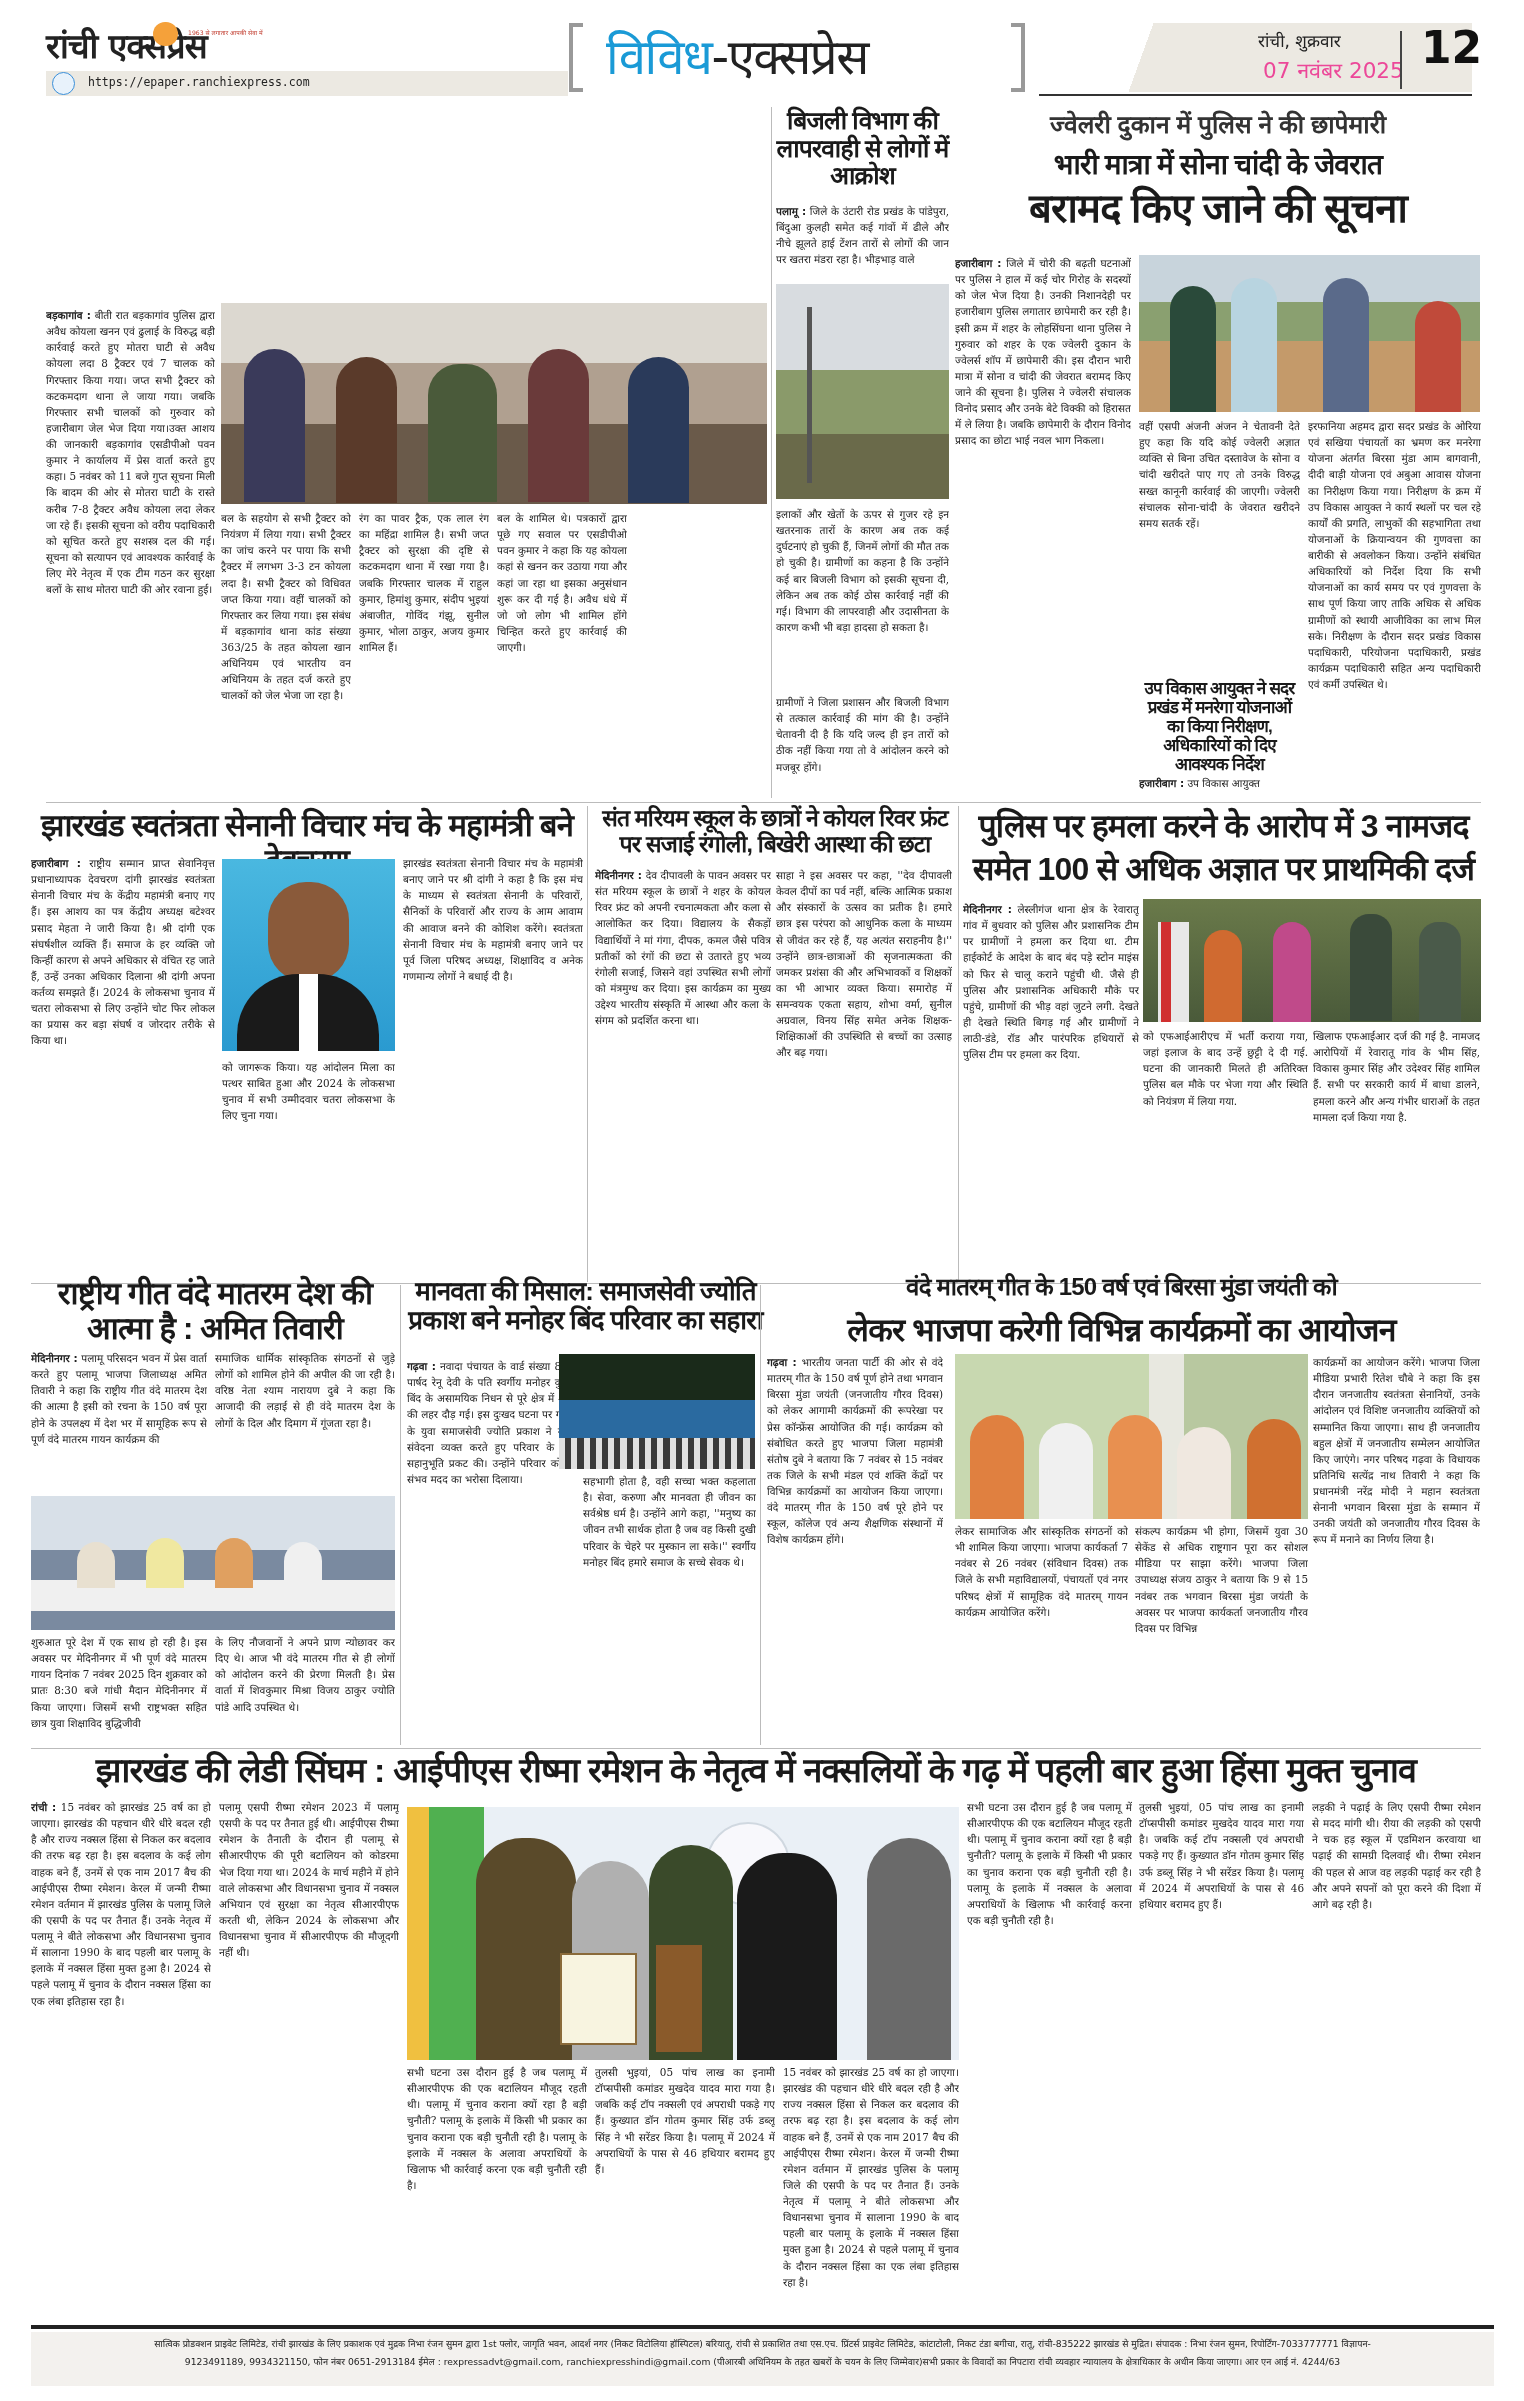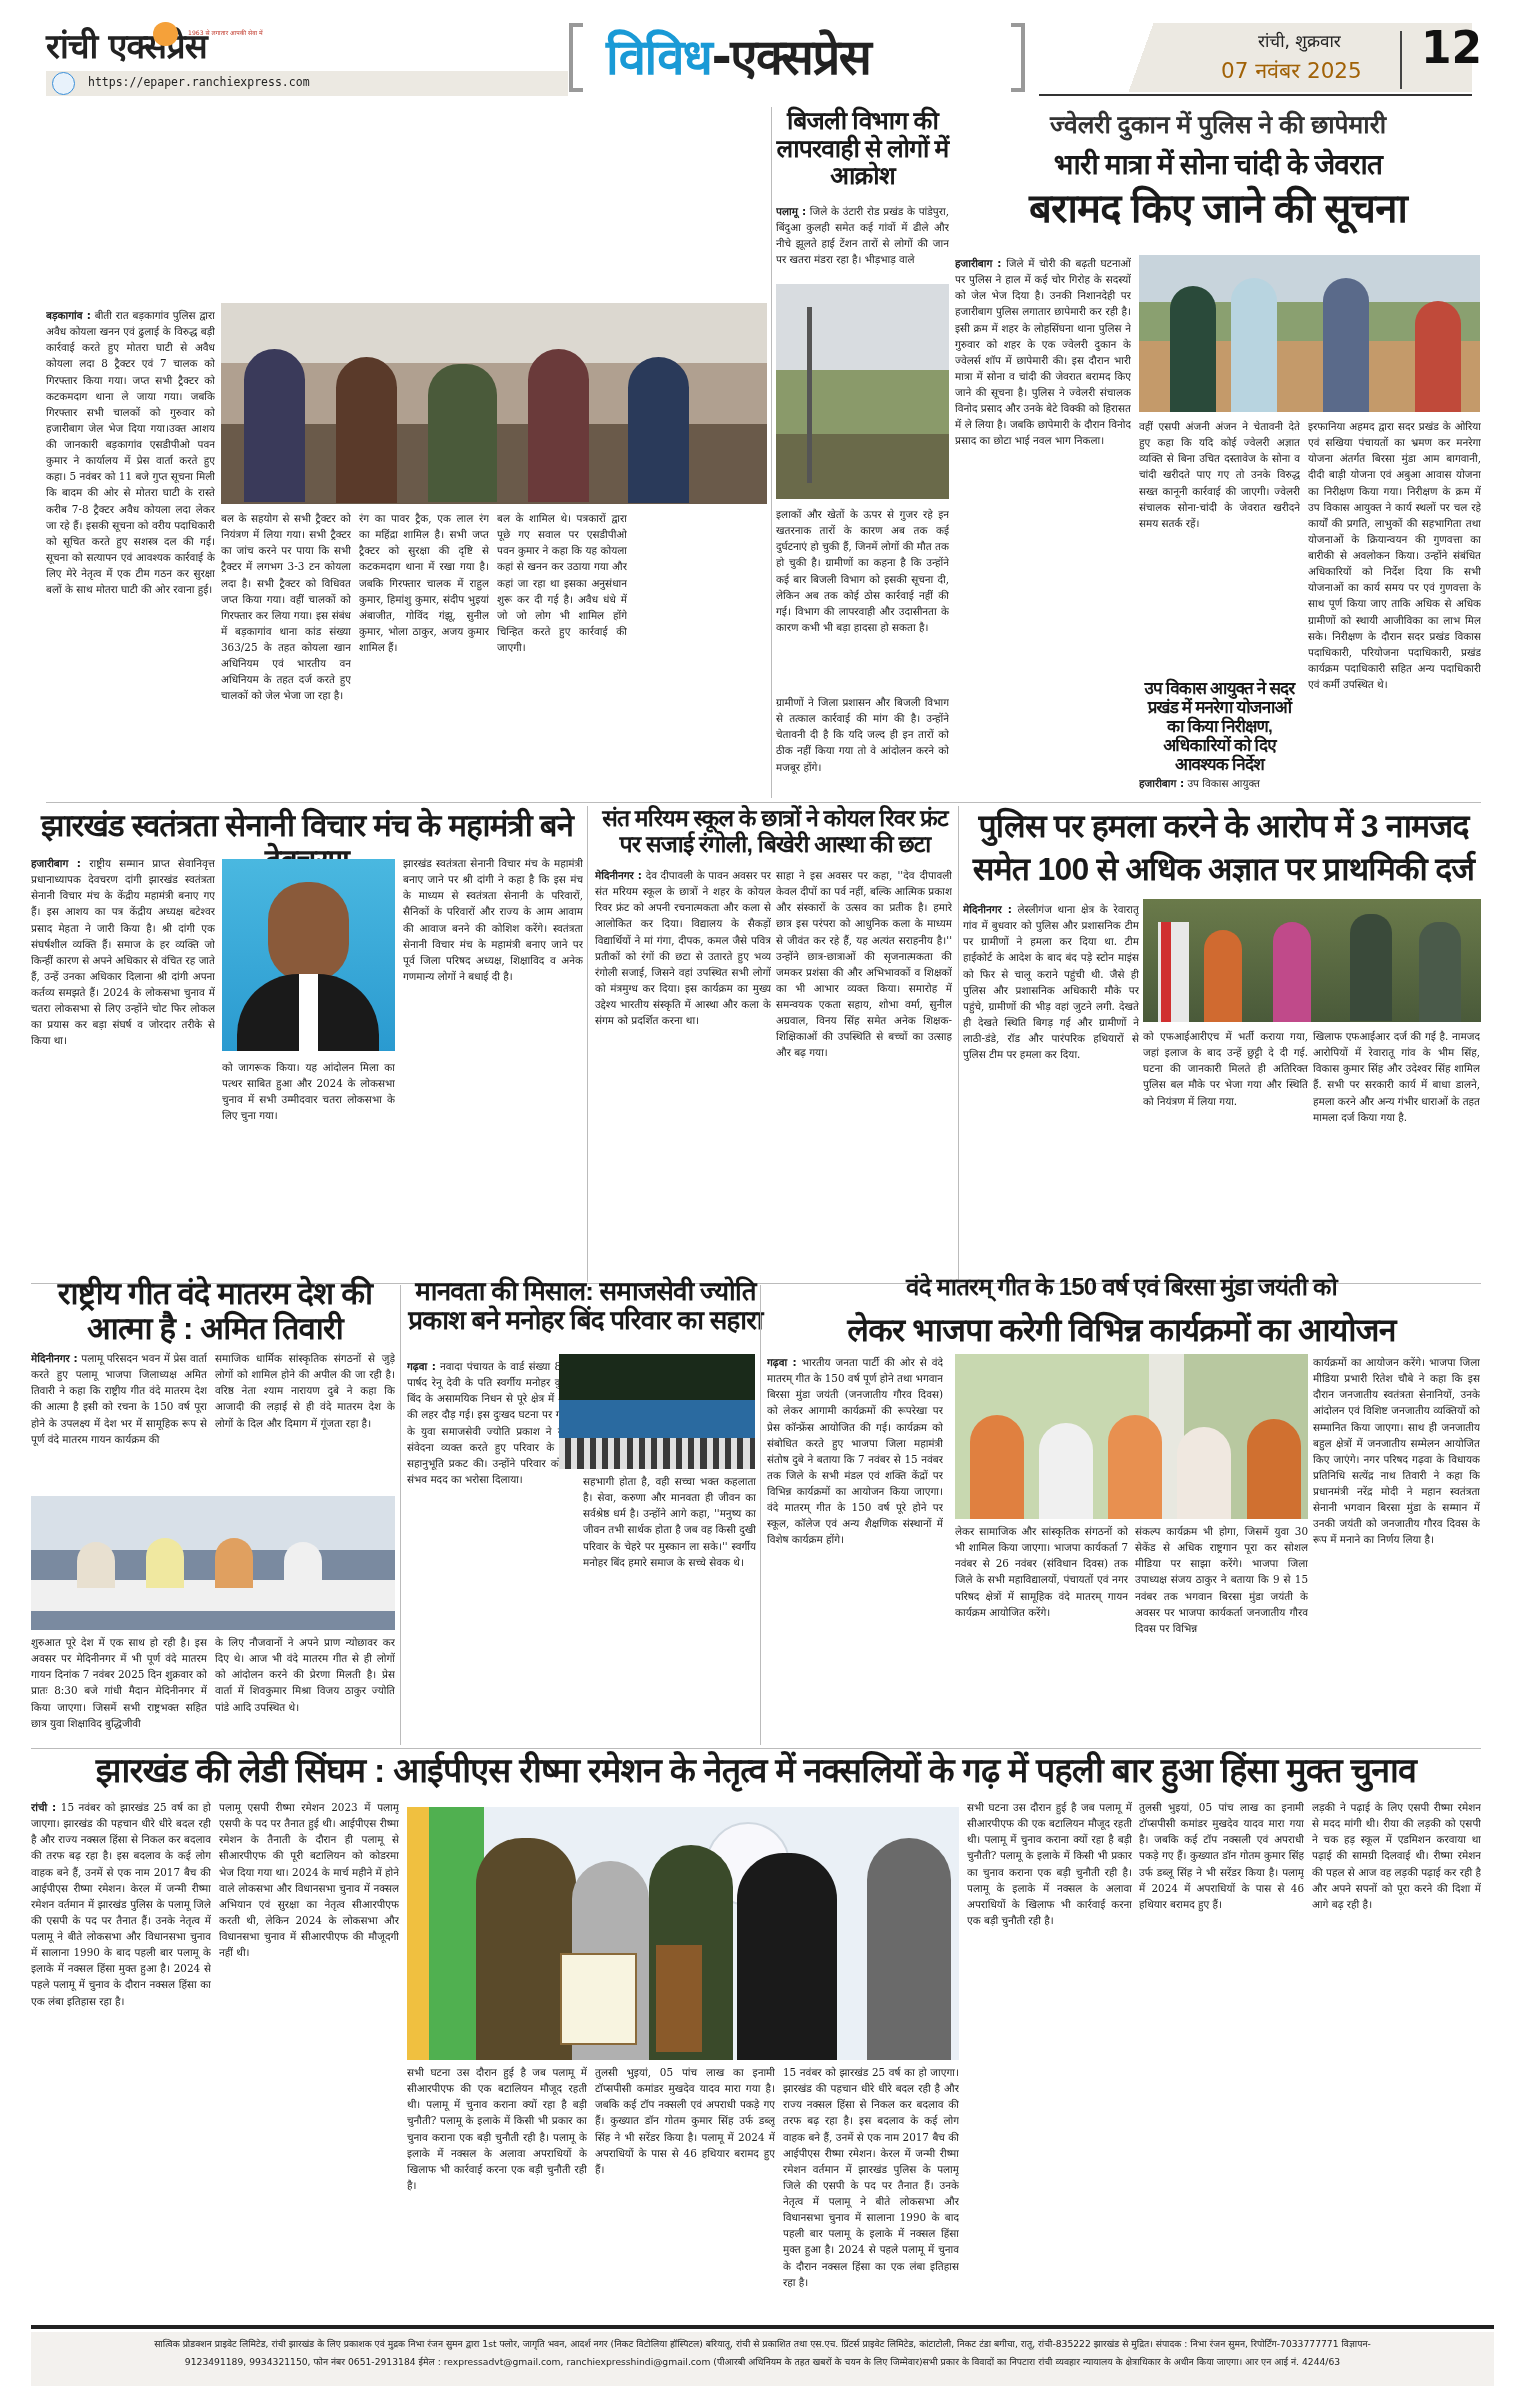--- a/index.html
+++ b/index.html
@@ -7,26 +7,26 @@
 .abs{position:absolute}
 .masthead{left:0;top:0;width:1524px;height:100px}
 .logo{left:46px;top:21.5px;font-family:"DejaVu Serif",serif;font-weight:bold;font-size:34px;color:#222;letter-spacing:-0.8px}
 .sun{left:153px;top:21.5px;width:24.6px;height:24.6px;border-radius:50%;background:#f5a13a}
 .tagline{left:188px;top:28px;font-size:6.1px;color:#c0392b}
 .urlbar{left:46px;top:71px;width:522px;height:24.6px;background:#ece9e2}
 .url{left:88px;top:75px;font-family:"DejaVu Sans Mono",monospace;font-size:11.5px;color:#222}
 .url-icon{left:52px;top:72px;width:23px;height:23px;border-radius:50%;border:1.5px solid #3a8fd9;background:#e8f2fb}
 .bracket-l{left:569px;top:23px;width:14px;height:69px;border:4.6px solid #999;border-right:none;background:#fff}
 .bracket-r{left:1011px;top:23px;width:14px;height:69px;border:4.6px solid #999;border-left:none}
-.section-title{left:606px;top:21.5px;font-size:49px;font-weight:bold;letter-spacing:-1.5px;white-space:nowrap}
+.section-title{left:606px;top:21.5px;font-size:49px;font-weight:normal;letter-spacing:-1.5px;white-space:nowrap}
 .section-title .a{color:#1a9ad6}
 .section-title .b{color:#222}
 .datebox{left:1039px;top:23px;width:433px;height:69px;background:linear-gradient(110deg,#fff 0 25%,#ece9e2 25%)}
 .city{left:1258px;top:29px;font-size:17px;color:#222}
-.date{left:1221px;top:55px;font-size:21.5px;color:#a16207}
+.date{left:1263px;top:55px;font-size:21.5px;color:#ec4899}
 .pageno{left:1421px;top:21.5px;font-size:44px;font-weight:bold;color:#111}
 .sep{left:1400px;top:31px;width:1.5px;height:58px;background:#444}
 .rule{height:2.3px;background:#333}
 .hl{font-family:"Liberation Sans",sans-serif;font-weight:bold;color:#1a1a1a;letter-spacing:-0.8px;line-height:1.12;text-align:center}
 .body{font-family:"DejaVu Serif",serif;font-size:10.4px;line-height:1.55;text-align:justify;color:#222;overflow:hidden}
 .body b{font-family:"DejaVu Sans",sans-serif}
 .photo{overflow:hidden}
 .vr{width:0.8px;background:#bbb}
 .hr{height:0.8px;background:#bbb}
 .footer{left:31px;top:2332px;width:1463px;height:54px;background:#f3f1ee}

